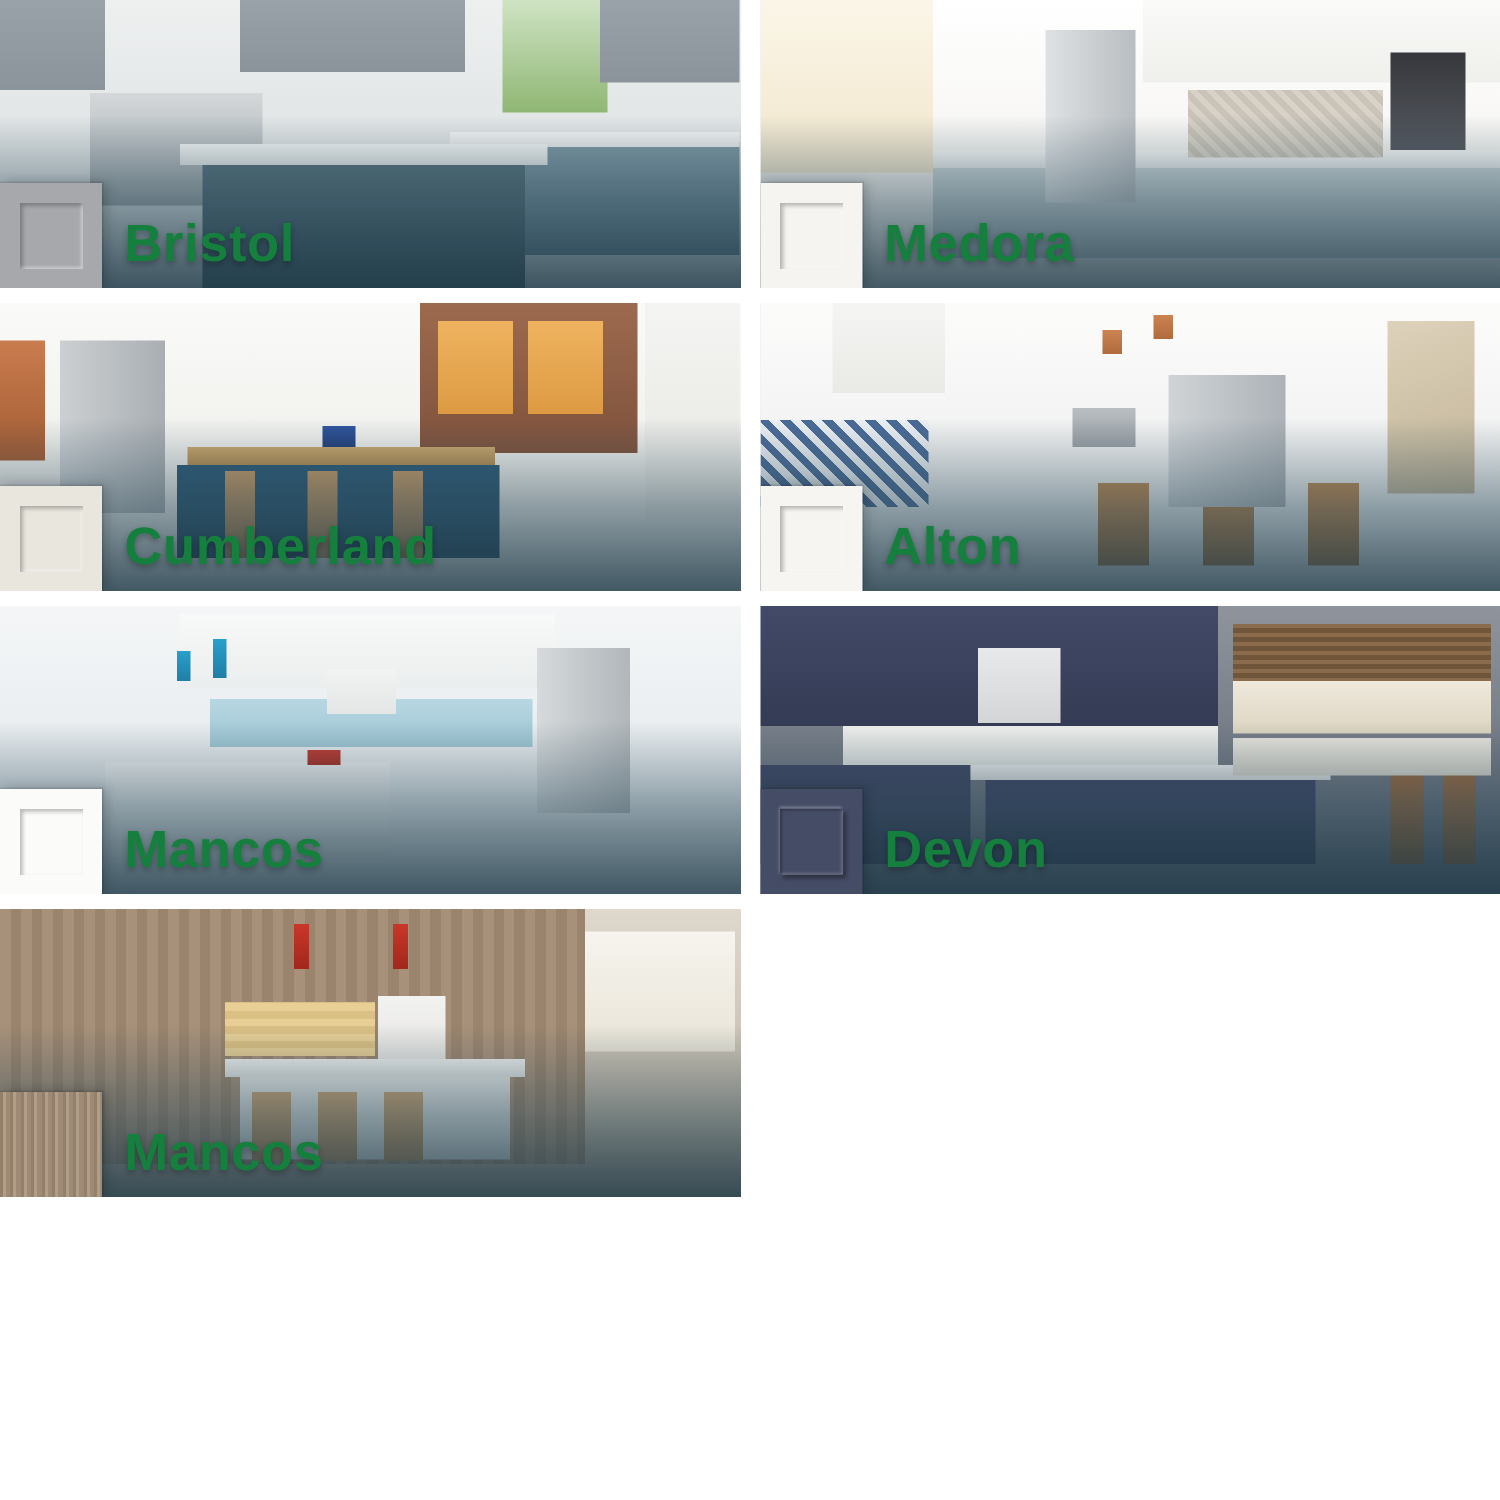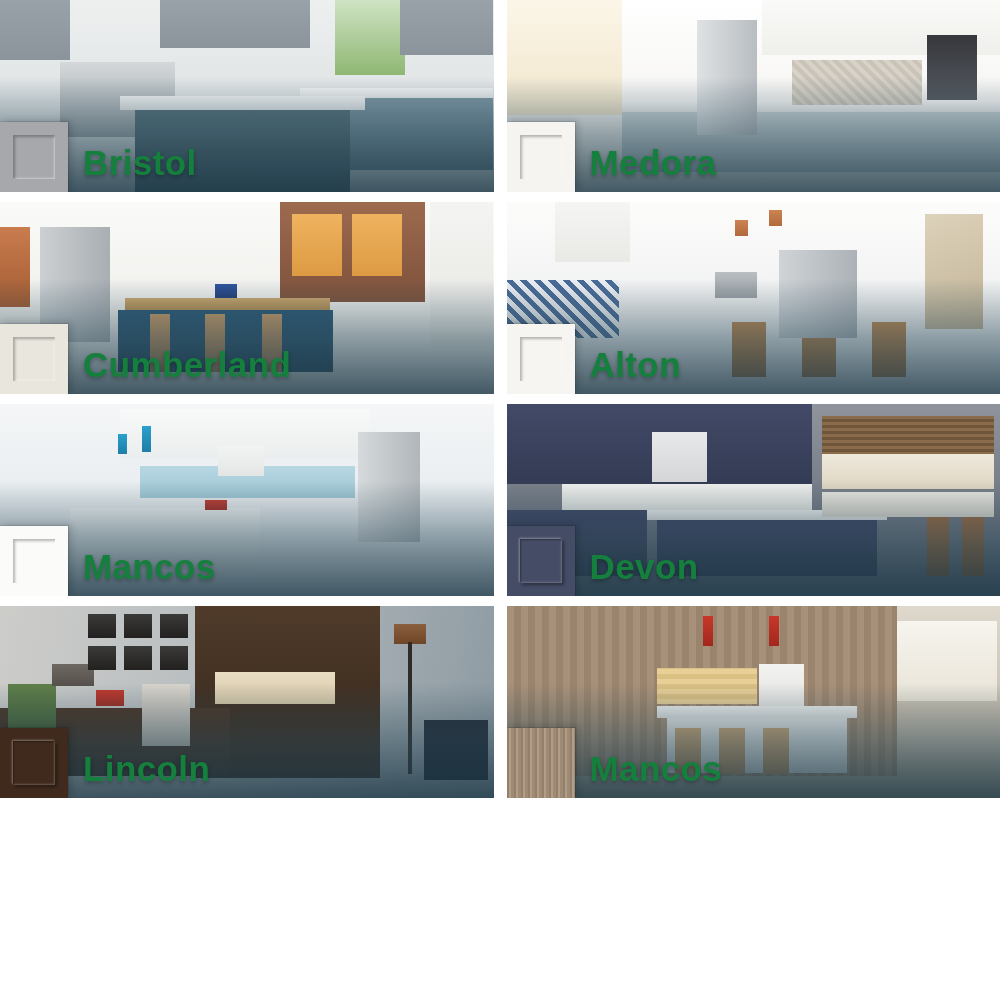--- a/index.html
+++ b/index.html
@@ -272,28 +272,20 @@
   <div class="tile">
     <div class="photo s-devon"></div>
     <div class="overlay"></div>
     <div class="swatch sw-raised" style="background-color: rgb(69, 76, 102);">
       <div class="panel"></div>
     </div>
     <span class="label">Devon</span>
   </div>
 
 
-  <div class="tile">
-    <div class="photo s-lincoln"></div>
-    <div class="overlay"></div>
-    <div class="swatch sw-raised" style="background-color: rgb(64, 42, 29);">
-      <div class="panel"></div>
-    </div>
-    <span class="label">Lincoln</span>
-  </div>
 
 
   <div class="tile">
     <div class="photo s-medora"></div>
     <div class="overlay"></div>
     <div class="swatch sw-wood" style="background-color: rgb(168, 147, 124);">
       
     </div>
     <span class="label">Mancos</span>
   </div>

